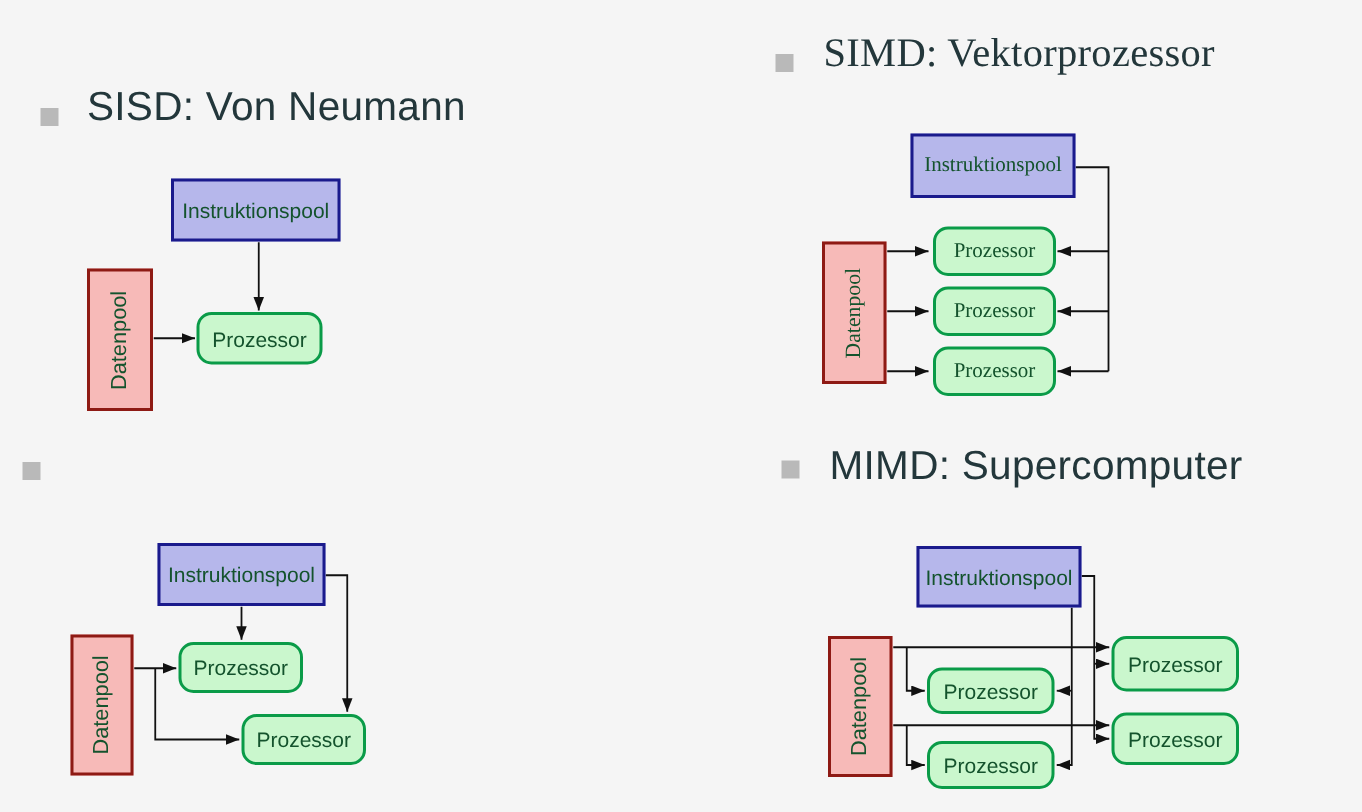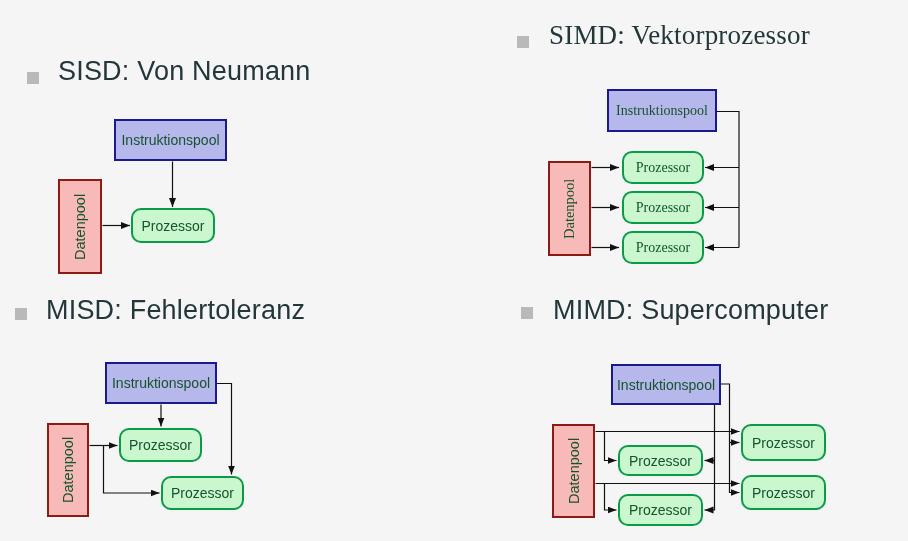--- a/index.html
+++ b/index.html
@@ -73,21 +73,20 @@
 
     <div class="box ipool" style="left:153px;top:89px;width:110px;height:43px;">Instruktionspool</div>
     <div class="box dpool" style="left:94px;top:161px;width:43px;height:95px;">Datenpool</div>
     <div class="box proc" style="left:168px;top:151px;width:82px;height:33px;">Prozessor</div>
     <div class="box proc" style="left:168px;top:191px;width:82px;height:33px;">Prozessor</div>
     <div class="box proc" style="left:168px;top:231px;width:82px;height:33px;">Prozessor</div>
   </section>
 
   <section class="quad" style="left:0;top:270px;width:454px;height:271px;">
     <span class="bullet" style="left:15px;top:38px;"></span>
-    <h2 class="title" style="left:46px;top:26px;margin:0;font-weight:400;">MISD: Fehlertoleranz</h2>
 
     <svg class="overlay" width="454" height="271">
       <line x1="161" y1="134.5" x2="161" y2="156.5" marker-end="url(#ah)"></line>
       <polyline points="217,113.5 231.5,113.5 231.5,204.5" marker-end="url(#ah)"></polyline>
       <line x1="89.5" y1="175.5" x2="117.5" y2="175.5" marker-end="url(#ah)"></line>
       <polyline points="103.5,175.5 103.5,223 159.5,223" marker-end="url(#ah)"></polyline>
     </svg>
 
     <div class="box ipool" style="left:105px;top:92px;width:112px;height:42px;">Instruktionspool</div>
     <div class="box dpool" style="left:47px;top:153px;width:42px;height:94px;">Datenpool</div>

